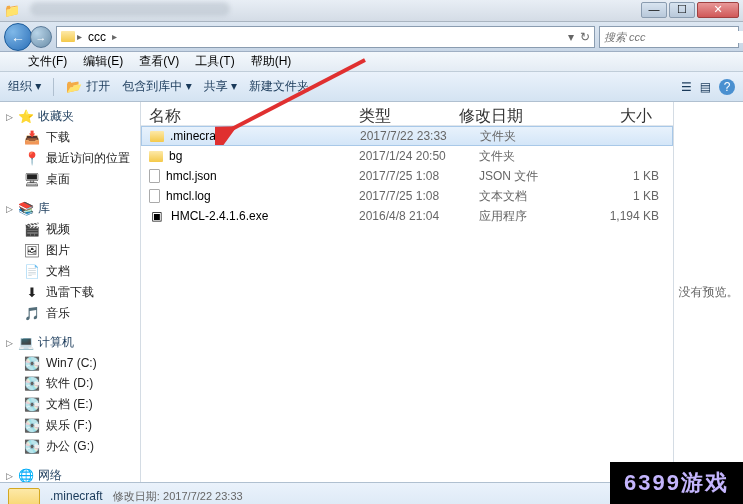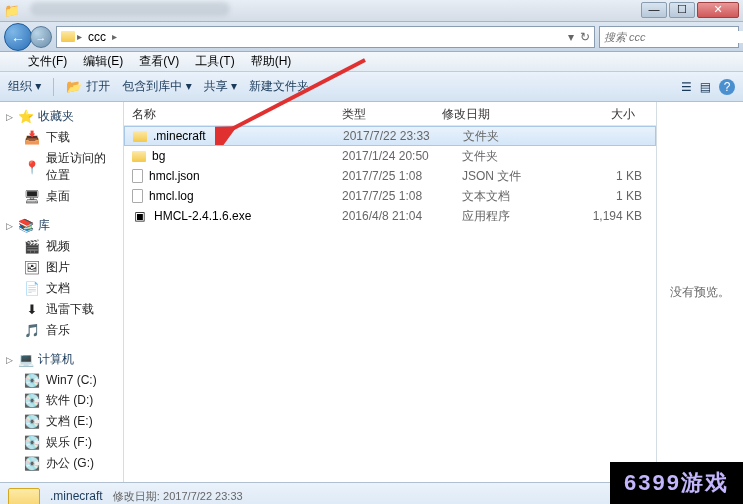--- a/index.html
+++ b/index.html
@@ -37,34 +37,34 @@
 .sidebar { width: 165px; background: #fff; border-right: 1px solid #d4dce4; overflow-y: auto; padding: 4px 0; }
 .side-group { margin-bottom: 8px; }
 .side-header { display: flex; align-items: center; gap: 4px; padding: 2px 6px; color: #1a3a5a; cursor: pointer; }
 .side-item { display: flex; align-items: center; gap: 6px; padding: 2px 6px 2px 24px; cursor: pointer; color: #222; }
 .tri { font-size: 9px; color: #666; width: 8px; }
 .ic { width: 16px; height: 16px; display: inline-flex; align-items: center; justify-content: center; font-size: 13px; }
 
 .filearea { flex: 1; display: flex; }
 .filelist { flex: 1; background: #fff; }
 .columns { display: flex; height: 24px; border-bottom: 1px solid #e0e6ec; background: #fff; }
-.col { padding: 4px 8px; color: #333; font-size: 12px; border-right: 1px solid transparent; }
+.col { padding: 4px 8px; color: #333; font-size: 16px; border-right: 1px solid transparent; }
 .c-name { width: 210px; }
 .c-date { width: 110px; }
 .c-type { width: 100px; }
 .c-size { width: 100px; text-align: right; }
 
 .row { display: flex; height: 20px; align-items: center; cursor: pointer; }
 .row.sel { background: linear-gradient(#e8f2fc, #d4e6f8); border: 1px solid #a8c8e8; }
 .r-name { width: 210px; display: flex; align-items: center; gap: 6px; padding-left: 8px; }
 .r-date { width: 110px; color: #666; padding-left: 8px; }
 .r-type { width: 100px; color: #666; padding-left: 8px; margin-left: 10px; }
 .r-size { width: 100px; text-align: right; color: #666; padding-right: 12px; }
 
-.preview { width: 87px; border-left: 1px solid #d4dce4; background: #fff; display: flex; align-items: center; justify-content: center; color: #666; writing-mode: horizontal-tb; text-align: center; padding: 4px; }
+.preview { width: 70px; border-left: 1px solid #d4dce4; background: #fff; display: flex; align-items: center; justify-content: center; color: #666; writing-mode: horizontal-tb; text-align: center; padding: 4px; }
 
 
 .statusbar { height: 42px; background: linear-gradient(#eaf2fb, #d4e3f2); border-top: 1px solid #b0c0d0; display: flex; align-items: center; padding: 0 8px; gap: 10px; }
 .status-icon { width: 32px; height: 32px; background: linear-gradient(#fde9a8, #f4c94a); border: 1px solid #d4a820; border-radius: 2px; }
 .status-text { color: #1a3a5a; }
 .status-sub { color: #666; font-size: 11px; }
 
 
 .arrow-anno { position: absolute; left: 215px; top: 55px; pointer-events: none; }
 

